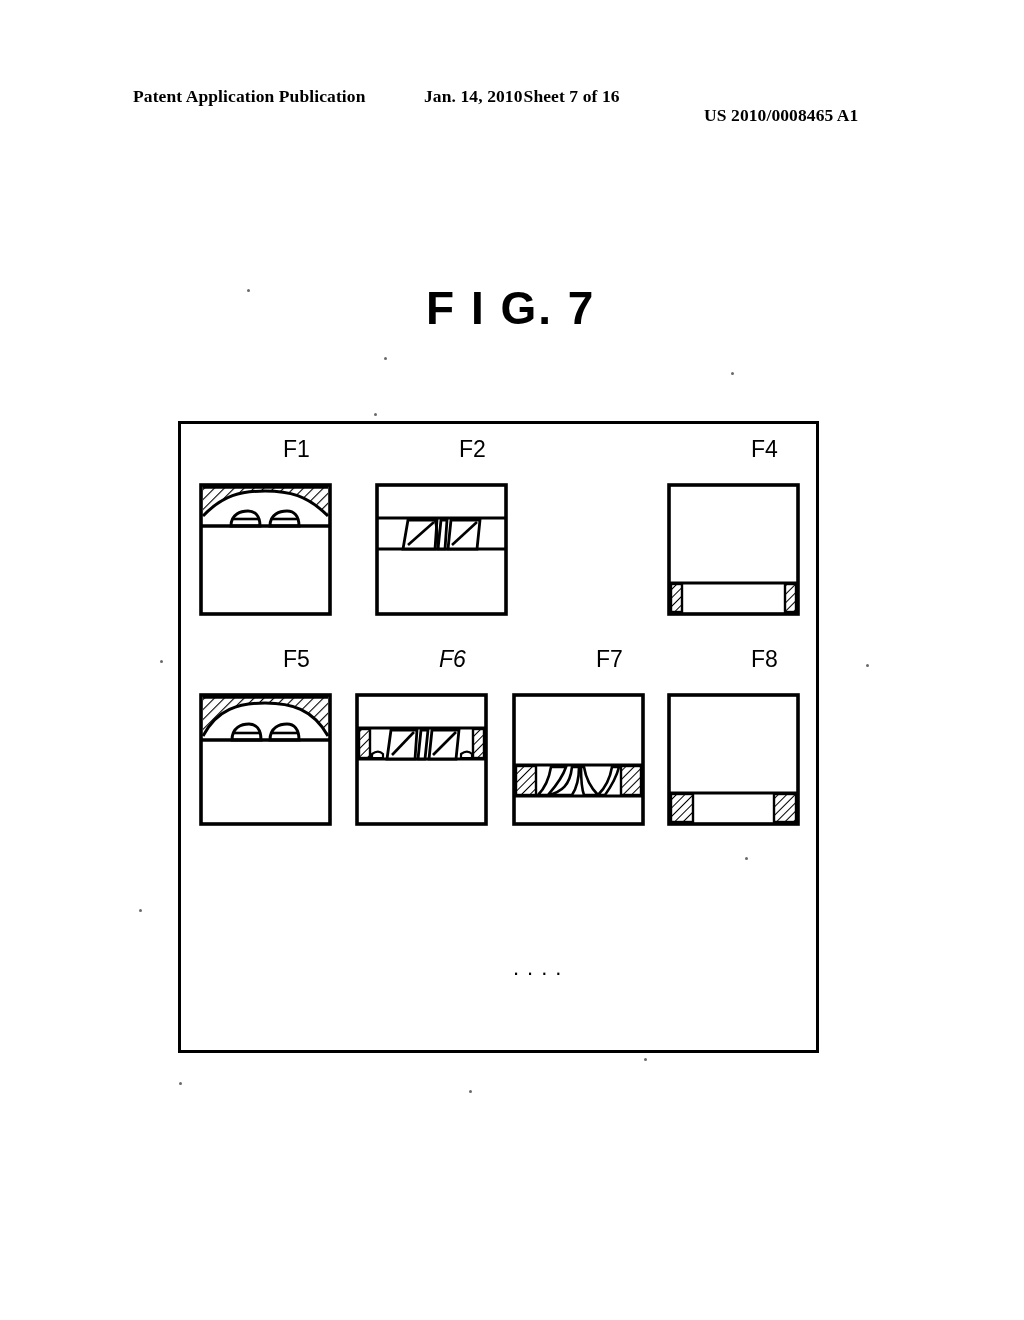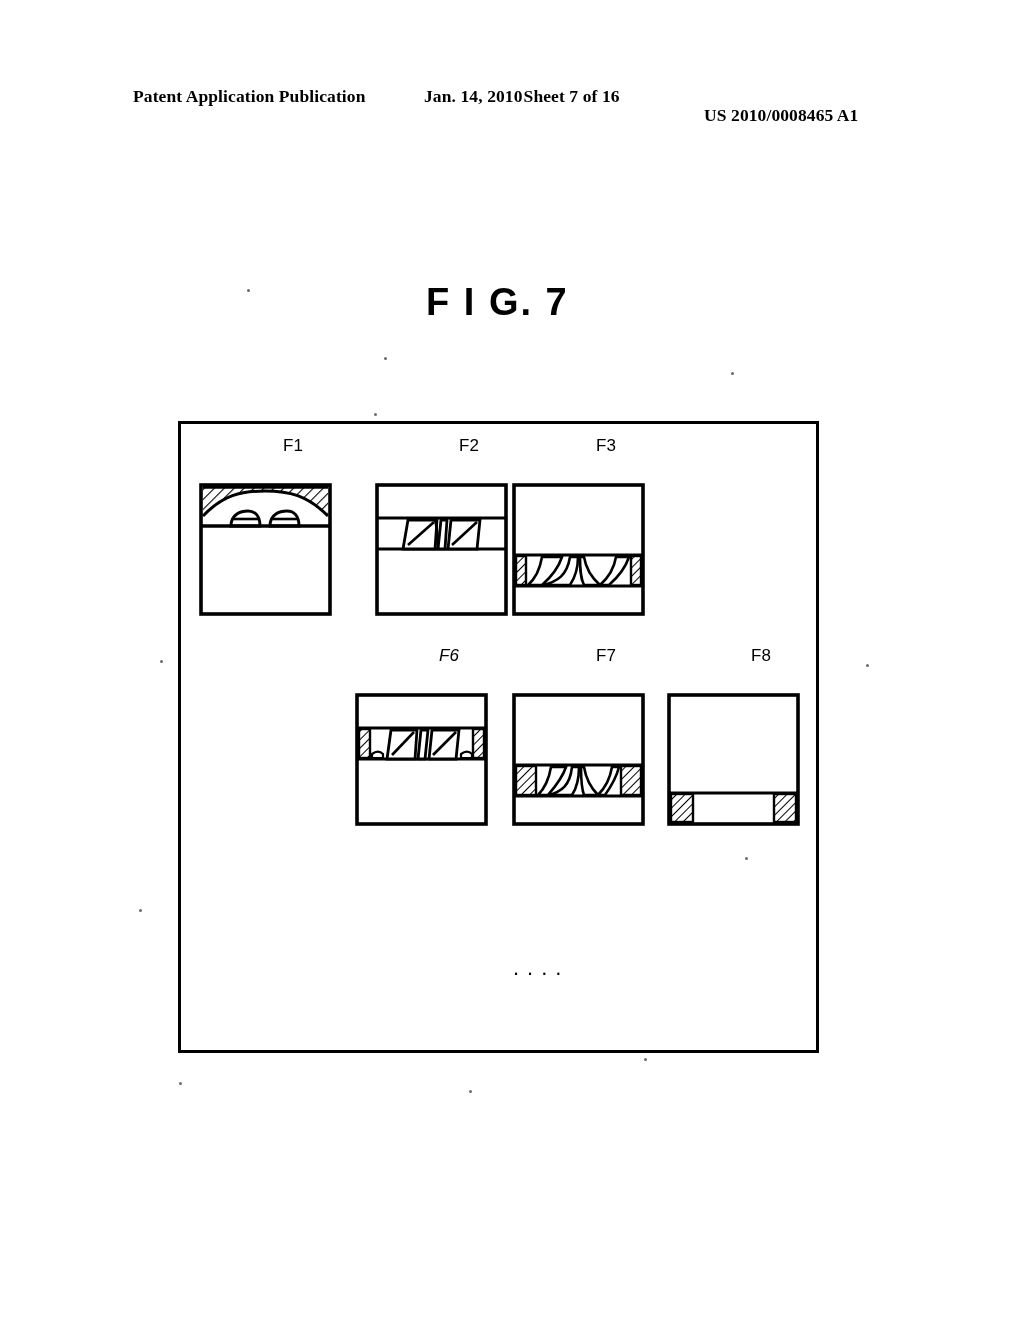--- a/index.html
+++ b/index.html
@@ -54,21 +54,21 @@
     top: 0;
     margin-top: 19px;
   }
   
   .fig-title {
     position: absolute;
     left: 426px;
     top: 281px;
     font-family: "Liberation Sans", sans-serif;
     font-weight: bold;
-    font-size: 38px;
+    font-size: 46px;
     letter-spacing: 2px;
     color: #000000;
   }
   
   .outer-box {
     position: absolute;
     left: 178px;
     top: 421px;
     width: 641px;
     height: 632px;
@@ -80,21 +80,21 @@
   .frame {
     position: absolute;
     width: 133px;
     height: 133px;
   }
   .frame .label {
     position: absolute;
     top: 0px;
     left: 84px;
     font-family: "Liberation Sans", sans-serif;
-    font-size: 17px;
+    font-size: 23px;
     font-weight: 500;
     color: #000000;
     white-space: nowrap;
   }
   .frame .label.wide { left: 78px; }
   .frame svg {
     position: absolute;
     left: 0;
     top: 47px;
     display: block;
@@ -183,37 +183,47 @@
       <line x1="3" y1="66" x2="130" y2="66" stroke="#000" stroke-width="3.2"></line>
       <path d="M28 66 L33 37 L62 37 L60 66 Z" fill="#fff" stroke="#000" stroke-width="2.8"></path>
       <line x1="33" y1="62" x2="59" y2="39" stroke="#000" stroke-width="2.6"></line>
       <path d="M63 66 L66 37 L72 37 L70 66 Z" fill="#fff" stroke="#000" stroke-width="2.8"></path>
       <path d="M73 66 L76 37 L105 37 L102 66 Z" fill="#fff" stroke="#000" stroke-width="2.8"></path>
       <line x1="77" y1="62" x2="102" y2="39" stroke="#000" stroke-width="2.6"></line>
       <path d="M60 37 C63 46 62 58 63 66" fill="none" stroke="#000" stroke-width="2.6"></path>
     </svg>
   </div>
 
-  <div class="frame" style="left:512px; top:436px;">
-    <span class="label">F3</span>
-    <svg width="133" height="133" viewBox="0 0 133 133">
-      <path d="M108 -4 C108 -12 116 -12 116 -20 C116 -28 110 -28 110 -36" fill="none" stroke="#000" stroke-width="2.4"></path>
-      <rect x="2" y="2" width="129" height="129" fill="#fff" stroke="#000" stroke-width="3.6"></rect>
-      <line x1="3" y1="72" x2="130" y2="72" stroke="#000" stroke-width="3.2"></line>
-      <line x1="3" y1="103" x2="130" y2="103" stroke="#000" stroke-width="3.2"></line>
-      <rect x="4" y="73" width="10" height="29" fill="url(#hatch2)" stroke="#000" stroke-width="2.4"></rect>
-      <rect x="119" y="73" width="10" height="29" fill="url(#hatch2)" stroke="#000" stroke-width="2.4"></rect>
-      <path d="M16 102 C24 95 28 86 30 74 L50 74 C46 86 38 95 30 102 Z" fill="#fff" stroke="#000" stroke-width="2.6"></path>
-      <path d="M30 102 C46 99 55 92 58 74 L66 74 C66 86 62 96 58 102 Z" fill="#fff" stroke="#000" stroke-width="2.6"></path>
-      <path d="M72 74 C74 86 80 95 88 102 L72 102 C68 94 68 84 68 74 Z" fill="#fff" stroke="#000" stroke-width="2.6"></path>
-      <path d="M88 102 C96 95 102 86 104 74 L117 74 C113 86 105 95 97 102 Z" fill="#fff" stroke="#000" stroke-width="2.6"></path>
-    </svg>
-  </div>
-
-
+
+  <div class="frame" style="left:667px; top:436px;">
+    <span class="label">F4</span>
+    <svg width="133" height="133" viewBox="0 0 133 133">
+      <path d="M108 -4 C108 -12 116 -12 116 -20 C116 -28 110 -28 110 -36" fill="none" stroke="#000" stroke-width="2.4"></path>
+      <rect x="2" y="2" width="129" height="129" fill="#fff" stroke="#000" stroke-width="3.6"></rect>
+      <line x1="3" y1="100" x2="130" y2="100" stroke="#000" stroke-width="3.2"></line>
+      <rect x="4" y="101" width="11" height="28" fill="url(#hatch2)" stroke="#000" stroke-width="2.4"></rect>
+      <rect x="118" y="101" width="11" height="28" fill="url(#hatch2)" stroke="#000" stroke-width="2.4"></rect>
+    </svg>
+  </div>
+
+  <div class="frame" style="left:199px; top:646px;">
+    <span class="label">F5</span>
+    <svg width="133" height="133" viewBox="0 0 133 133">
+      <path d="M108 -4 C108 -12 116 -12 116 -20 C116 -28 110 -28 110 -36" fill="none" stroke="#000" stroke-width="2.4"></path>
+      <rect x="2" y="2" width="129" height="129" fill="#fff" stroke="#000" stroke-width="3.6"></rect>
+      <path d="M4 4 L129 4 L129 43 C116 18 94 12 66 12 C38 12 17 18 4 43 Z" fill="url(#hatch)" stroke="none"></path>
+      <path d="M4 43 C18 16 40 10 66 10 C92 10 114 16 129 43" fill="#fff" stroke="#000" stroke-width="3"></path>
+      <path d="M4 4 L129 4" stroke="#000" stroke-width="3.6" fill="none"></path>
+      <path d="M33 47 C33 34 43 31 50 31 C57 31 62 36 62 47 Z" fill="#fff" stroke="#000" stroke-width="3"></path>
+      <path d="M34 40 L61 40" stroke="#000" stroke-width="2.6" fill="none"></path>
+      <path d="M71 47 C71 34 81 31 88 31 C95 31 100 36 100 47 Z" fill="#fff" stroke="#000" stroke-width="3"></path>
+      <path d="M72 40 L99 40" stroke="#000" stroke-width="2.6" fill="none"></path>
+      <line x1="3" y1="47" x2="130" y2="47" stroke="#000" stroke-width="3.4"></line>
+    </svg>
+  </div>
 
   <div class="frame" style="left:355px; top:646px;font-style:italic;">
     <span class="label">F6</span>
     <svg width="133" height="133" viewBox="0 0 133 133">
       <path d="M108 -4 C108 -12 116 -12 116 -20 C116 -28 110 -28 110 -36" fill="none" stroke="#000" stroke-width="2.4"></path>
       <rect x="2" y="2" width="129" height="129" fill="#fff" stroke="#000" stroke-width="3.6"></rect>
       <line x1="3" y1="35" x2="130" y2="35" stroke="#000" stroke-width="3.2"></line>
       <line x1="3" y1="66" x2="130" y2="66" stroke="#000" stroke-width="3.2"></line>
       <rect x="4" y="36" width="11" height="29" fill="url(#hatch2)" stroke="#000" stroke-width="2.4"></rect>
       <rect x="118" y="36" width="11" height="29" fill="url(#hatch2)" stroke="#000" stroke-width="2.4"></rect>

